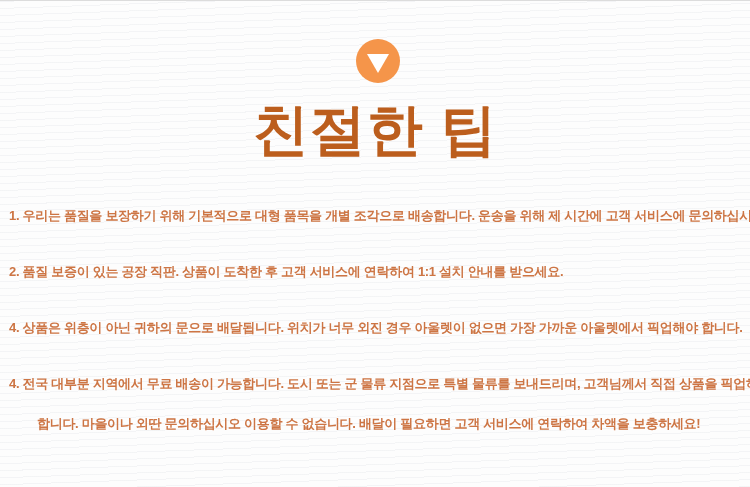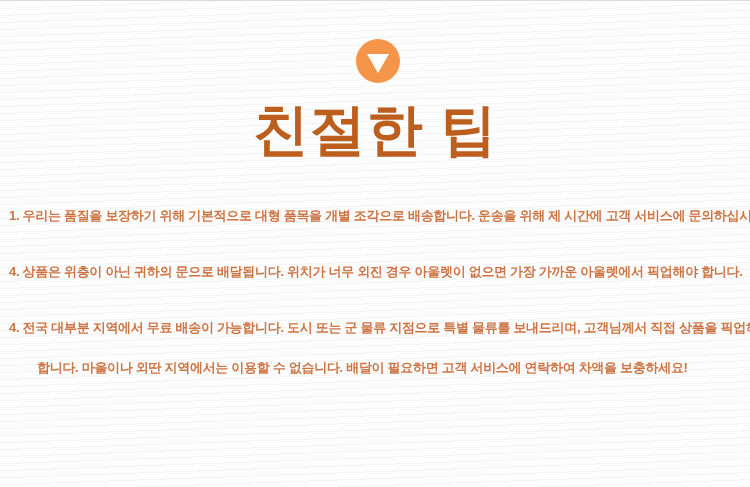--- a/index.html
+++ b/index.html
@@ -98,24 +98,27 @@
   </div>
 
   <h1 class="title">친절한 팁</h1>
 
   <div class="tips">
 
     <p class="tip">
       <span class="tip-line">1. 우리는 품질을 보장하기 위해 기본적으로 대형 품목을 개별 조각으로 배송합니다. 운송을 위해 제 시간에 고객 서비스에 문의하십시오.</span>
     </p>
 
+    <p class="tip">
+      <span class="tip-line">2. 품질 보증이 있는 공장 직판. 상품이 도착한 후 고객 서비스에 연락하여 1:1 설치 안내를 받으세요.</span>
+    </p>
 
     <p class="tip">
       <span class="tip-line">4. 상품은 위층이 아닌 귀하의 문으로 배달됩니다. 위치가 너무 외진 경우 아울렛이 없으면 가장 가까운 아울렛에서 픽업해야 합니다.</span>
     </p>
 
     <p class="tip">
       <span class="tip-line">4. 전국 대부분 지역에서 무료 배송이 가능합니다. 도시 또는 군 물류 지점으로 특별 물류를 보내드리며, 고객님께서 직접 상품을 픽업하셔야</span>
-      <span class="tip-line cont">합니다. 마을이나 외딴 지역에서는 이용할 수 없습니다. 배달이 필요하면 고객 서비스에 연락하여 차액을 보충하세요!</span>
+      <span class="tip-line cont">합니다. 마을이나 외딴 문의하십시오 이용할 수 없습니다. 배달이 필요하면 고객 서비스에 연락하여 차액을 보충하세요!</span>
     </p>
 
   </div>
 </div>
 
 </body></html>

